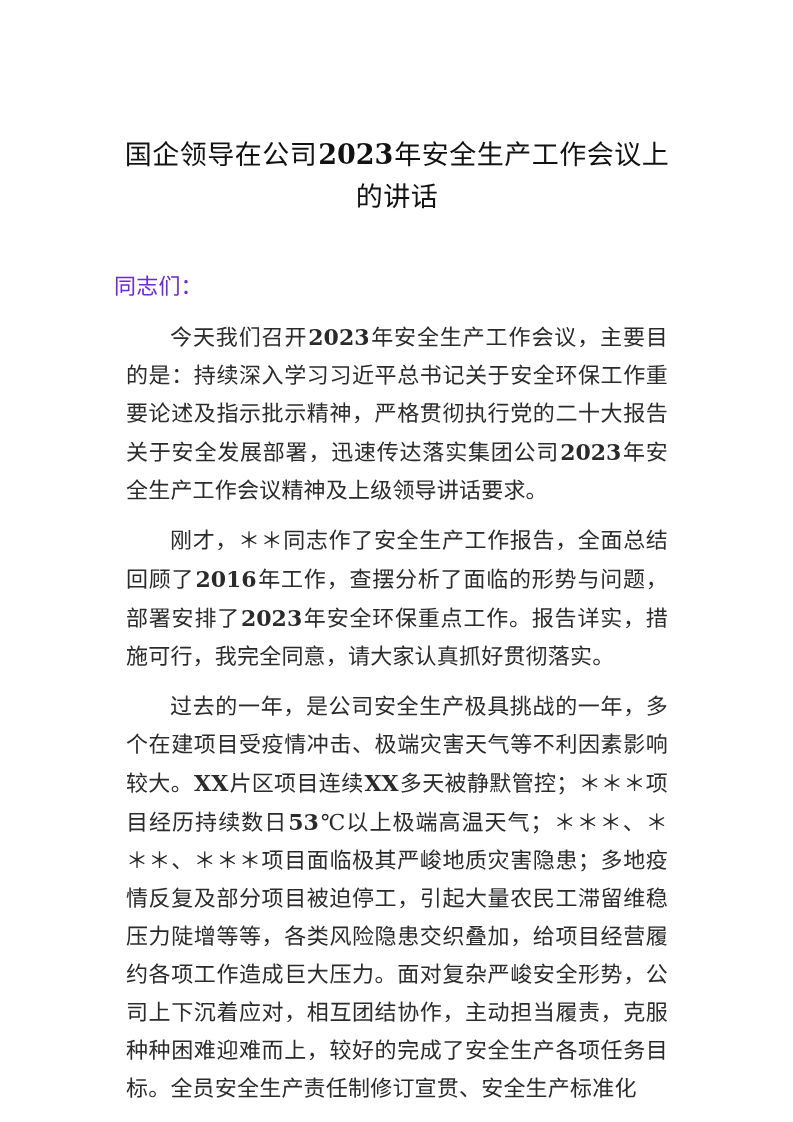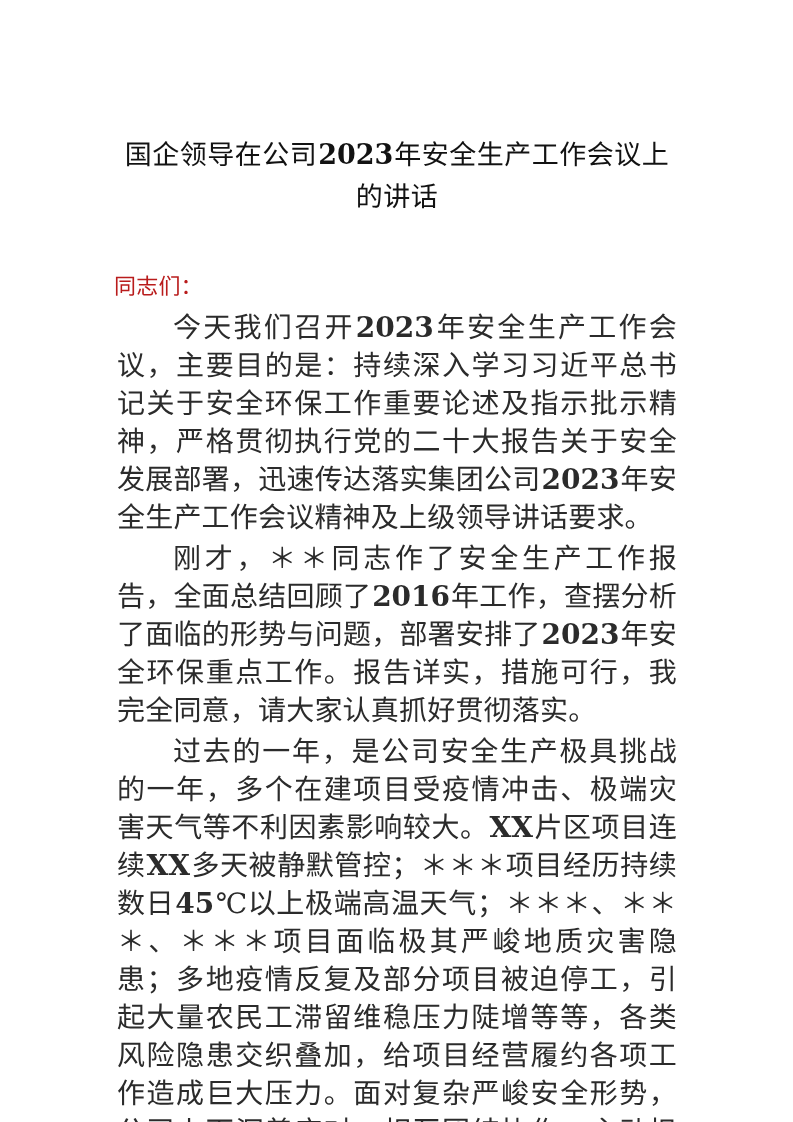--- a/index.html
+++ b/index.html
@@ -49,27 +49,27 @@
 
   .title-spacer {
     height: 50px;
   }
 
   .salutation {
     margin: 0;
     font-size: 22px;
     line-height: 38px;
     letter-spacing: 0.2px;
-    color: #b91c1c;
+    color: #6d28d9;
     text-align: left;
   }
 
   .para {
-    margin: 3px;
-    font-size: 28px;
+    margin: 12px;
+    font-size: 22px;
     line-height: 38px;
     text-align: justify;
     text-align-last: left;
     text-justify: inter-ideograph;
     letter-spacing: 0.2px;
     color: #2b2b2b;
     text-indent: 2em;
   }
 
   
@@ -87,16 +87,16 @@
   <div class="doc-body">
 
     <h1 class="doc-title">国企领导在公司<span class="lat">2023</span>年安全生产工作会议上的讲话</h1>
 
     <div class="title-spacer"></div>
 
     <p class="salutation">同志们：</p>
 
     <p class="para">今天我们召开<span class="lat">2023</span>年安全生产工作会议，主要目的是：持续深入学习习近平总书记关于安全环保工作重要论述及指示批示精神，严格贯彻执行党的二十大报告关于安全发展部署，迅速传达落实集团公司<span class="lat">2023</span>年安全生产工作会议精神及上级领导讲话要求。</p>
     <p class="para">刚才，＊＊同志作了安全生产工作报告，全面总结回顾了<span class="lat">2016</span>年工作，查摆分析了面临的形势与问题，部署安排了<span class="lat">2023</span>年安全环保重点工作。报告详实，措施可行，我完全同意，请大家认真抓好贯彻落实。</p>
-    <p class="para">过去的一年，是公司安全生产极具挑战的一年，多个在建项目受疫情冲击、极端灾害天气等不利因素影响较大。<span class="lat">XX</span>片区项目连续<span class="lat">XX</span>多天被静默管控；＊＊＊项目经历持续数日<span class="lat">45</span>℃以上极端高温天气；＊＊＊、＊＊＊、＊＊＊项目面临极其严峻地质灾害隐患；多地疫情反复及部分项目被迫停工，引起大量农民工滞留维稳压力陡增等等，各类风险隐患交织叠加，给项目经营履约各项工作造成巨大压力。面对复杂严峻安全形势，公司上下沉着应对，相互团结协作，主动担当履责，克服种种困难迎难而上，较好的完成了安全生产各项任务目标。全员安全生产责任制修订宣贯、安全生产标准化</p>
+    <p class="para">过去的一年，是公司安全生产极具挑战的一年，多个在建项目受疫情冲击、极端灾害天气等不利因素影响较大。<span class="lat">XX</span>片区项目连续<span class="lat">XX</span>多天被静默管控；＊＊＊项目经历持续数日<span class="lat">53</span>℃以上极端高温天气；＊＊＊、＊＊＊、＊＊＊项目面临极其严峻地质灾害隐患；多地疫情反复及部分项目被迫停工，引起大量农民工滞留维稳压力陡增等等，各类风险隐患交织叠加，给项目经营履约各项工作造成巨大压力。面对复杂严峻安全形势，公司上下沉着应对，相互团结协作，主动担当履责，克服种种困难迎难而上，较好的完成了安全生产各项任务目标。全员安全生产责任制修订宣贯、安全生产标准化</p>
 
   </div>
 </div>
 
 </body></html>

